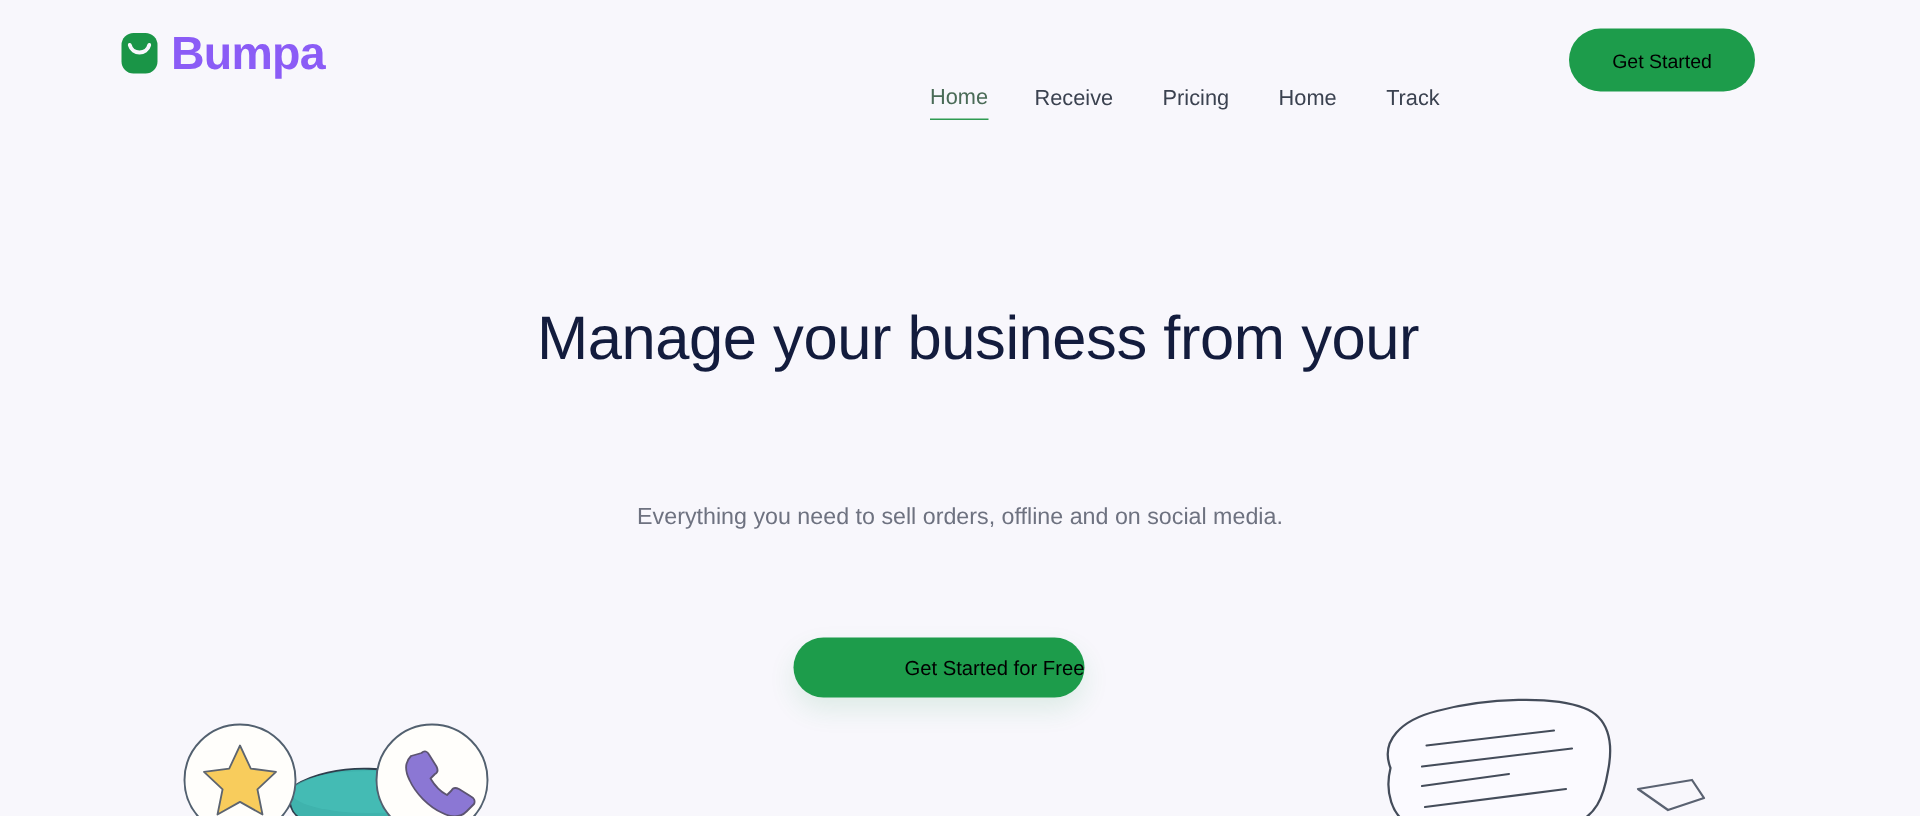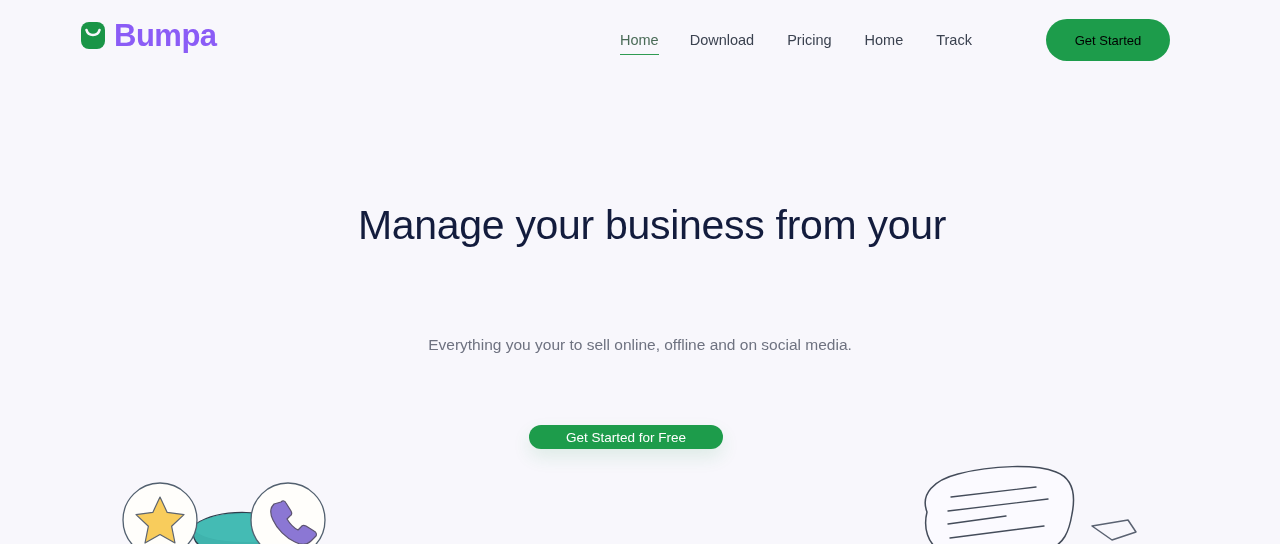--- a/index.html
+++ b/index.html
@@ -40,21 +40,21 @@
     font-weight:bold;
     color:#8b5cf6;
     letter-spacing:-0.5px;
     line-height:1;
   }
 
   .nav {
     position:absolute;
     left:620px; top:0;
     height:80px;
-    display:flex; align-items:center; gap:0;
+    display:flex; align-items:flex-end; gap:0;
   }
   .nav-item {
     font-size:14.5px;
     color:#3b4250;
     text-decoration:none;
     padding:6px 0;
     margin:0 33px 0 0;
     white-space:nowrap;
     cursor:pointer;
   }
@@ -105,29 +105,30 @@
     text-align:center;
     font-size:15.5px;
     color:#6e7280;
     line-height:1.82;
   }
   .subtitle span { display:block; }
 
   .hero-cta {
     position:absolute;
     left:529px; top:425px;
-    width:194px; height:24px;
+    width:194px; height:40px;
     background:#1d9c4b;
     border:none;
     border-radius:21px;
-    color:#ffffff;
+    color:#000000;
     font-size:13.5px;
     font-family:"Liberation Sans", sans-serif;
     cursor:pointer;
     box-shadow:0 8px 18px rgba(29,156,75,0.12);
+    text-align:right;
   }
 
   
   .illus { position:absolute; pointer-events:none; }
   .illus-left  { left:100px;  top:462px; }
   .illus-right { left:896px;  top:460px; }
 </style>
 </head>
 <body>
 
@@ -139,37 +140,37 @@
       <span class="logo-mark">
         <svg width="16" height="12" viewBox="0 0 16 12" aria-hidden="true">
           <path d="M1.5 2 C3.2 8.6 12.8 8.6 14.5 2" fill="none" stroke="#f8f7fc" stroke-width="2.6" stroke-linecap="round"></path>
         </svg>
       </span>
       <span class="logo-text">Bumpa</span>
     </a>
 
     <div class="nav">
       <a class="nav-item active" href="#">Home</a>
-      <a class="nav-item" href="#">Download</a>
+      <a class="nav-item" href="#">Receive</a>
       <a class="nav-item" href="#">Pricing</a>
       <a class="nav-item" href="#">Home</a>
       <a class="nav-item" href="#">Track</a>
     </div>
 
     <button class="nav-cta">Get Started</button>
   </div>
 
   <div class="hero">
 
     <h1 class="headline">
       <span>Manage your business from your</span>
     </h1>
 
     <p class="subtitle">
-      <span>Everything you your to sell online, offline and on social media.</span>
+      <span>Everything you need to sell orders, offline and on social media.</span>
     </p>
 
     <button class="hero-cta hero-inner">Get Started for Free</button>
   </div>
 
   <div class="illus illus-left">
     <svg width="300" height="84" viewBox="0 0 300 84" aria-hidden="true">
 
       <path d="M96 62 C120 46 172 46 196 66 C200 74 196 84 186 84 L104 84 C94 84 90 70 96 62 Z" fill="#3fb3ad" stroke="#2f3d4c" stroke-width="1.2"></path>
       <ellipse cx="146" cy="66" rx="52" ry="14" fill="#47c0b8" opacity="0.65"></ellipse>

